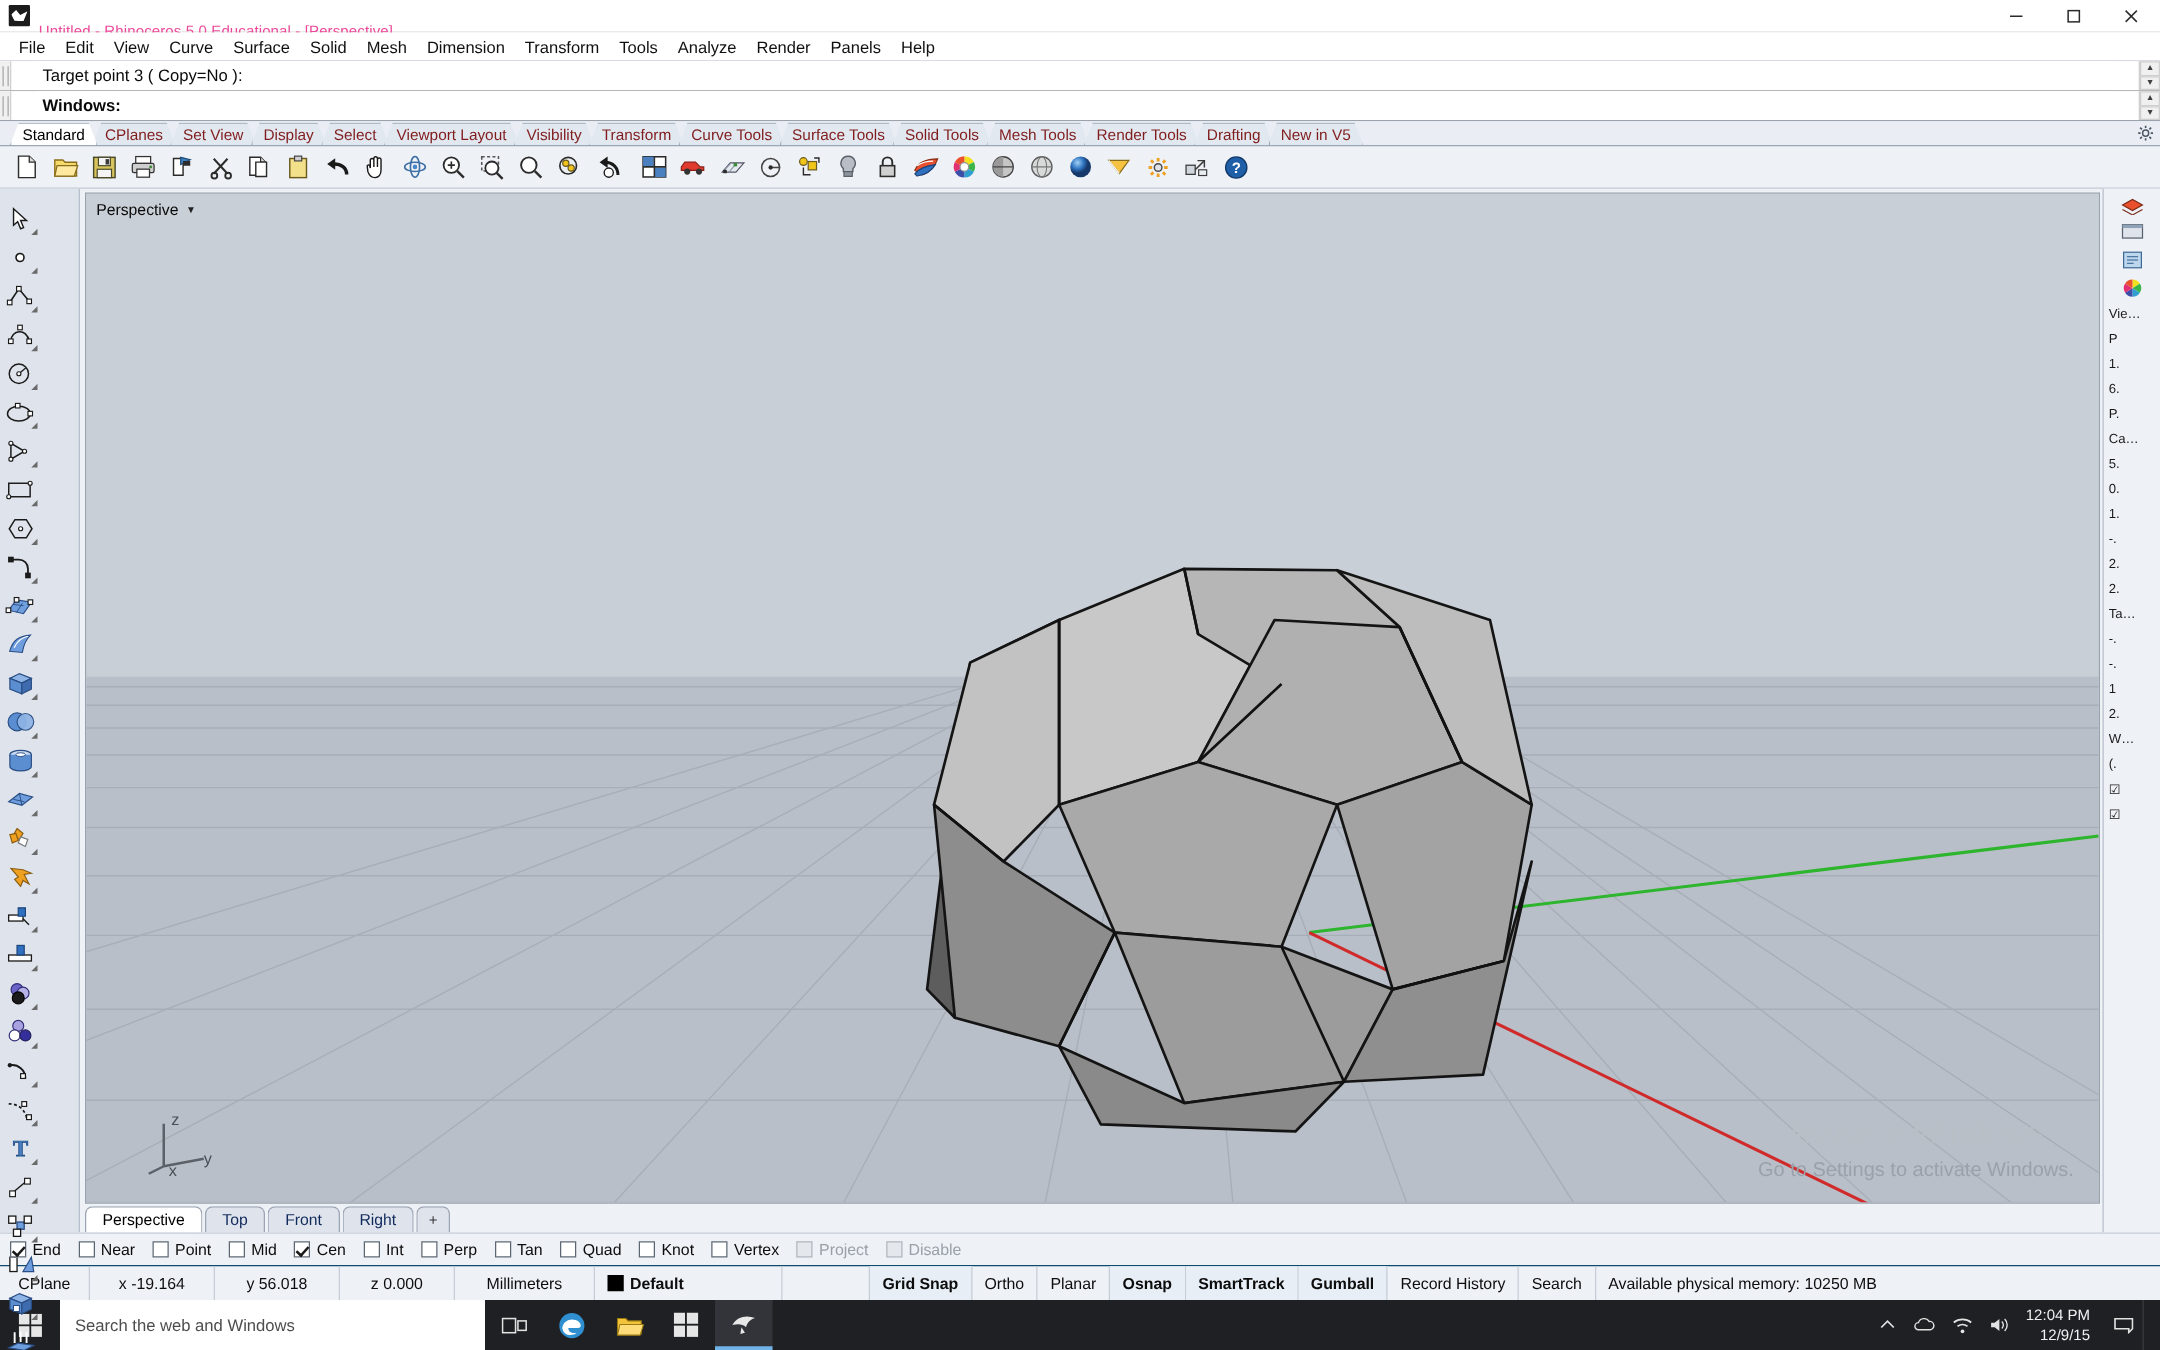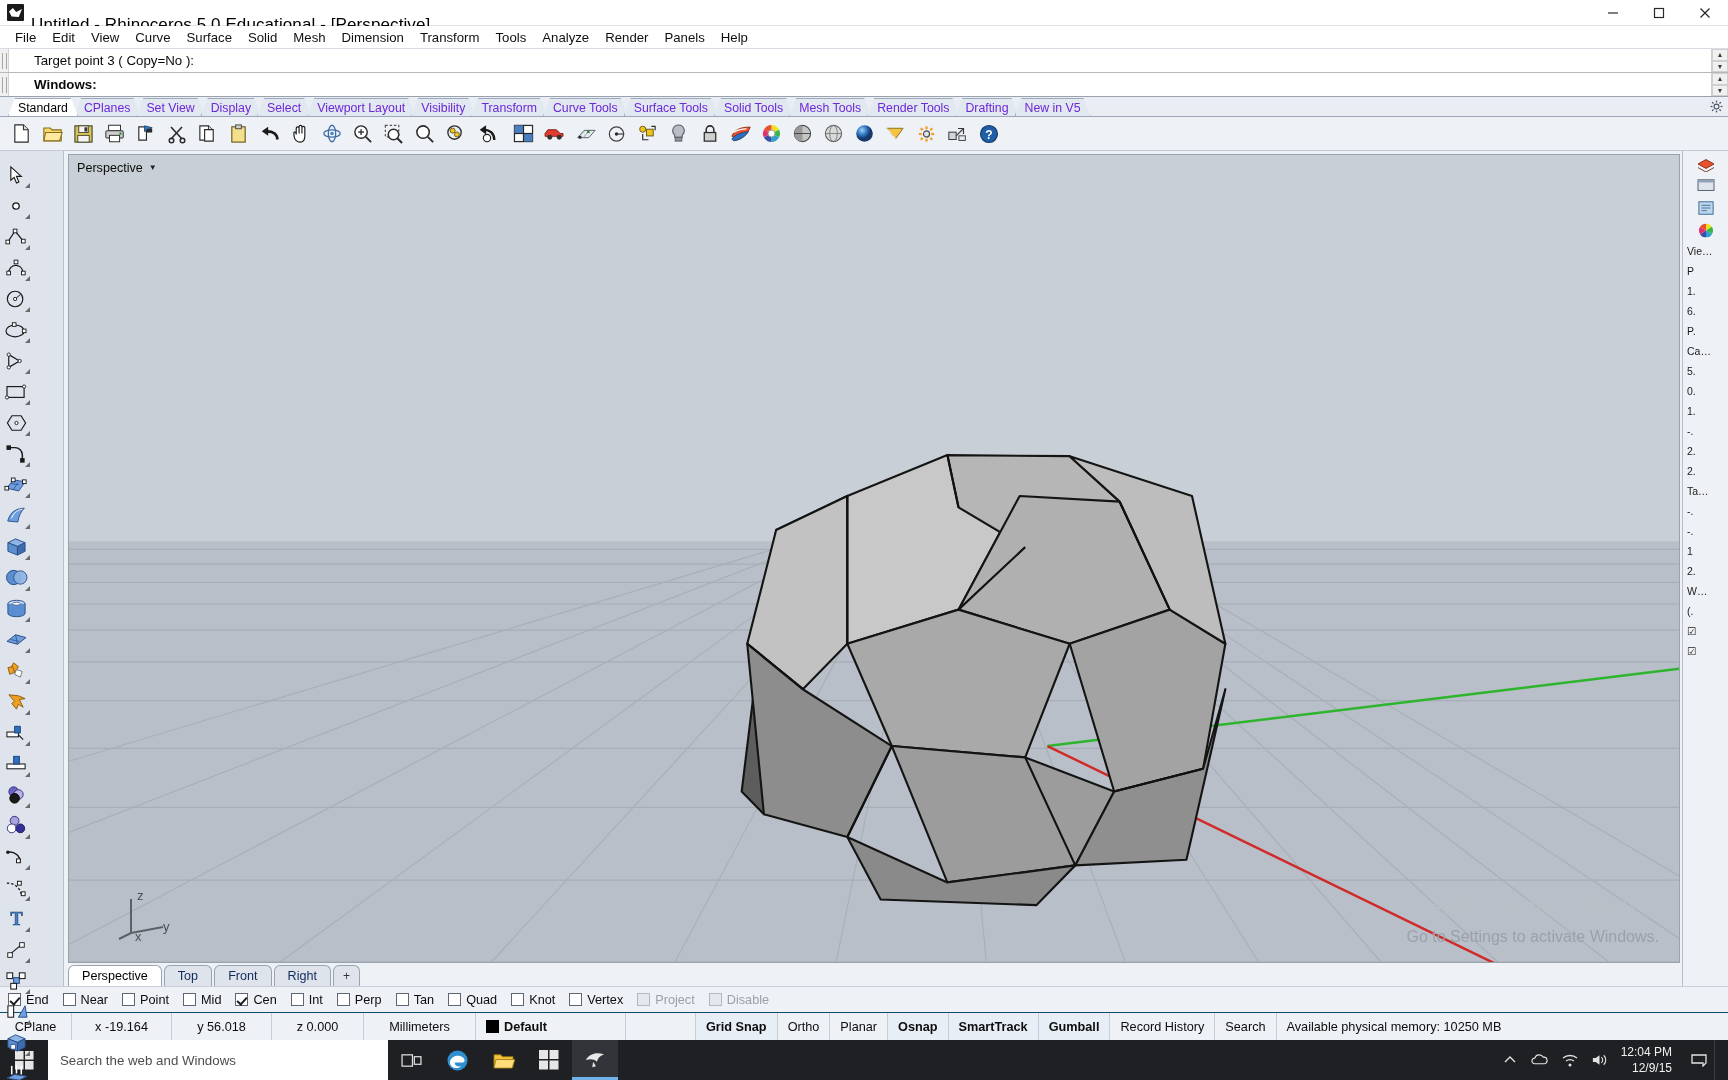--- a/index.html
+++ b/index.html
@@ -20,21 +20,21 @@
   }
   .tb-icon {
     width: 17px; height: 17px; margin-left: 7px; margin-right: 7px;
     background: #1b1b1b; position: relative; border-radius: 1px; flex: 0 0 17px;
   }
   .tb-icon::after {
     content: ""; position: absolute; left: 2px; top: 4px; width: 13px; height: 9px;
     background: #ffffff;
     clip-path: polygon(0 40%, 30% 0, 55% 45%, 100% 10%, 75% 100%, 20% 95%);
   }
-  .tb-title { font-size: 17px; color: #000000; letter-spacing: .1px; margin-top: 24px; }
+  .tb-title { font-size: 12px; color: #ec4899; letter-spacing: .1px; margin-top: 24px; }
   .tb-spacer { flex: 1 1 auto; }
   .win-btn {
     width: 46px; height: 26px; display: flex; align-items: center; justify-content: center;
     color: #2a2a2a; font-size: 12px;
   }
   .win-btn svg { display: block; }
 
   
   .menubar {
     height: 23px; background: #ffffff; display: flex; align-items: center;
@@ -71,21 +71,21 @@
     flex: 1 1 0; display: flex; align-items: center; justify-content: center;
     font-size: 7px; color: #404040; border: 1px solid #cfcfcf; background: #f0f0f0;
   }
 
   
   .tabstrip {
     flex: 0 0 20px; background: #eaeef4; display: flex; align-items: flex-end;
     padding-left: 8px; position: relative; border-bottom: 1px solid #9ba7b5;
   }
   .ttab {
-    height: 18px; padding: 0 9px; font-size: 12.3px; color: #6d28d9;
+    height: 18px; padding: 0 9px; font-size: 12.3px; color: #7f1d1d;
     display: flex; align-items: center; white-space: nowrap;
     background: #e2e8f0;
     border: 1px solid #9eaabb; border-bottom: none;
     border-radius: 7px 7px 0 0;
     margin-right: -4px; position: relative;
     clip-path: polygon(7px 0, calc(100% - 7px) 0, 100% 100%, 0 100%);
     border-radius: 0;
   }
   .ttab.active { background: #ffffff; color: #000; z-index: 5; }
   .tabstrip-right {

